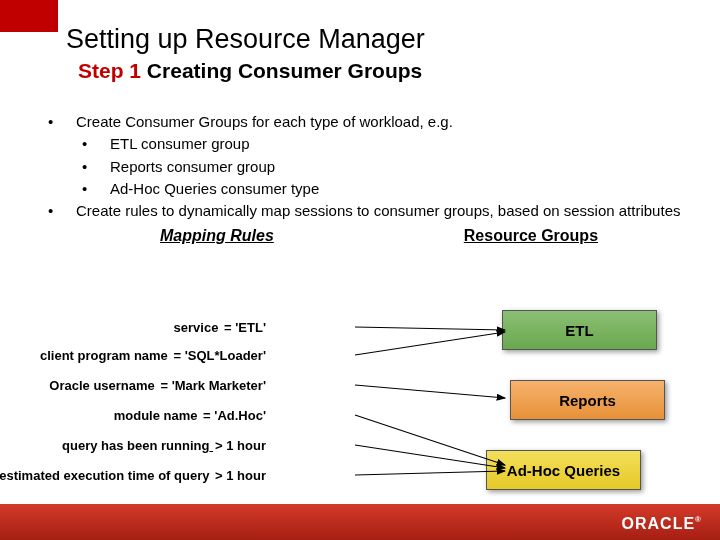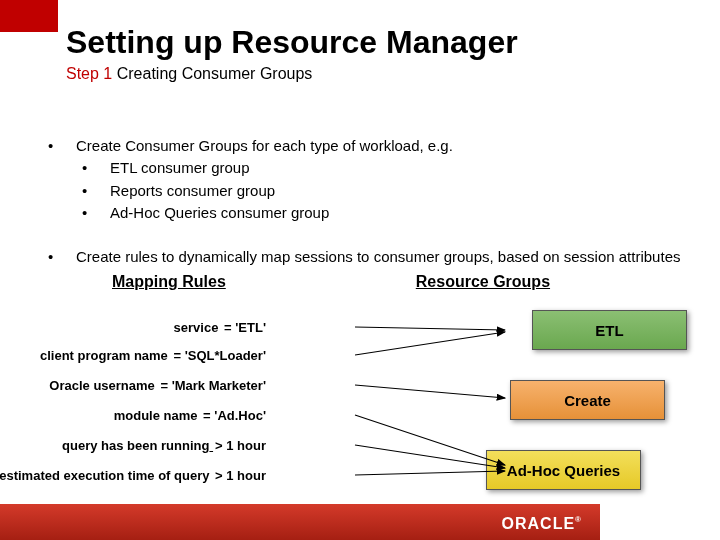--- a/index.html
+++ b/index.html
@@ -16,56 +16,57 @@
     top: 0; left: 0;
     width: 58px; height: 32px;
     background: #c00000;
   }
   .title-block {
     position: absolute;
     left: 66px;
     top: 24px;
   }
   .title {
-    font-size: 32px;
-    font-weight: bold;
+    font-size: 27px;
+    font-weight: normal;
     color: #000;
     text-align: center;
   }
   .subtitle {
-    font-size: 16px;
-    font-weight: normal;
+    font-size: 21px;
+    font-weight: bold;
     margin-top: 4px;
+    margin-left: 12px;
   }
   .subtitle .redstep { color: #c00000; }
   .content {
     position: absolute;
     left: 70px;
     top: 112px;
     width: 620px;
     font-size: 15px;
     line-height: 1.35;
     color: #000;
   }
   .content ul { list-style: none; }
   .content ul li::before {
     content: "•";
     color: #000;
     display: inline-block;
     width: 14px;
   }
-  .content ul.outer > li { margin-left: 0; padding-left: 6px; text-indent: -14px; margin-bottom: 2px; margin-top: 24px;}
+  .content ul.outer > li { margin-left: 0; padding-left: 6px; text-indent: -14px; margin-bottom: 2px;}
   .content ul.inner > li { margin-left: 34px; padding-left: 6px; text-indent: -14px; margin-bottom: 2px;}
   .labels-row {
     display: flex;
     font-weight: bold;
     font-size: 16px;
     margin-top: 4px;
   }
-  .labels-row .lbl1 { margin-left: 42px; text-decoration: underline; }
+  .labels-row .lbl1 { margin-left: 90px; text-decoration: underline; font-style: italic; }
   .labels-row .lbl2 { margin-left: 190px; text-decoration: underline; }
   .mapping-area {
     position: absolute;
     left: 0;
     top: 300px;
     width: 636px;
     height: 195px;
   }
   .rule {
     position: absolute;
@@ -82,33 +83,33 @@
     width: 155px;
     height: 40px;
     border: 1px solid #555;
     display: flex;
     align-items: center;
     justify-content: center;
     font-size: 15px;
     font-weight: bold;
     box-shadow: 2px 2px 5px rgba(0,0,0,0.4);
   }
-  .box.etl { background: linear-gradient(#8bbf73, #6aa84f); top: 10px; left: 532px; }
+  .box.etl { background: linear-gradient(#8bbf73, #6aa84f); top: 10px; left: 502px; }
   .box.reports { background: linear-gradient(#f7b26d, #e69138); top: 80px; left: 510px; }
   .box.adhoc { background: linear-gradient(#f3df5b, #e6c927); top: 150px; left: 486px; }
   svg.arrows {
     position: absolute;
     left: 0; top: 0;
     width: 720px; height: 195px;
     pointer-events: none;
   }
   .footer-bar {
     position: absolute;
     left: 0; bottom: 0;
-    width: 600px; height: 36px;
+    width: 720px; height: 36px;
     background: linear-gradient(#d43a2a, #a51f12);
   }
   .footer-logo {
     position: absolute;
     right: 18px;
     bottom: 7px;
     color: #fff;
     font-size: 16px;
     font-weight: bold;
     letter-spacing: 1px;
@@ -128,21 +129,21 @@
   </div>
 </div>
 
 <div class="content">
   <ul class="outer">
     <li>Create Consumer Groups for each type of workload, e.g.</li>
   </ul>
   <ul class="inner">
     <li>ETL consumer group</li>
     <li>Reports consumer group</li>
-    <li>Ad-Hoc Queries consumer group</li>
+    <li>Ad-Hoc Queries consumer type</li>
   </ul>
   <ul class="outer">
     <li>Create rules to dynamically map sessions to consumer groups, based on session attributes</li>
   </ul>
   <div class="labels-row">
     <div class="lbl1">Mapping Rules</div>
     <div class="lbl2">Resource Groups</div>
   </div>
 </div>
 
@@ -170,21 +171,21 @@
   </div>
   <div class="rule" style="top:168px; right:370px;">
     <span class="attr">estimated execution time of query</span>
     <span class="val">&gt; 1 hour</span>
   </div>
 
   <div class="box etl">
       <span>ETL</span>
     </div>
   <div class="box reports">
-      <span>Create</span>
+      <span>Reports</span>
     </div>
   <div class="box adhoc">
       <span>Ad-Hoc Queries</span>
     </div>
 
   <svg class="arrows">
     <defs>
       <marker id="arrowhead" markerWidth="8" markerHeight="8" refX="7" refY="3" orient="auto">
         <polygon points="0 0, 8 3, 0 6" fill="#000"></polygon>
       </marker>

